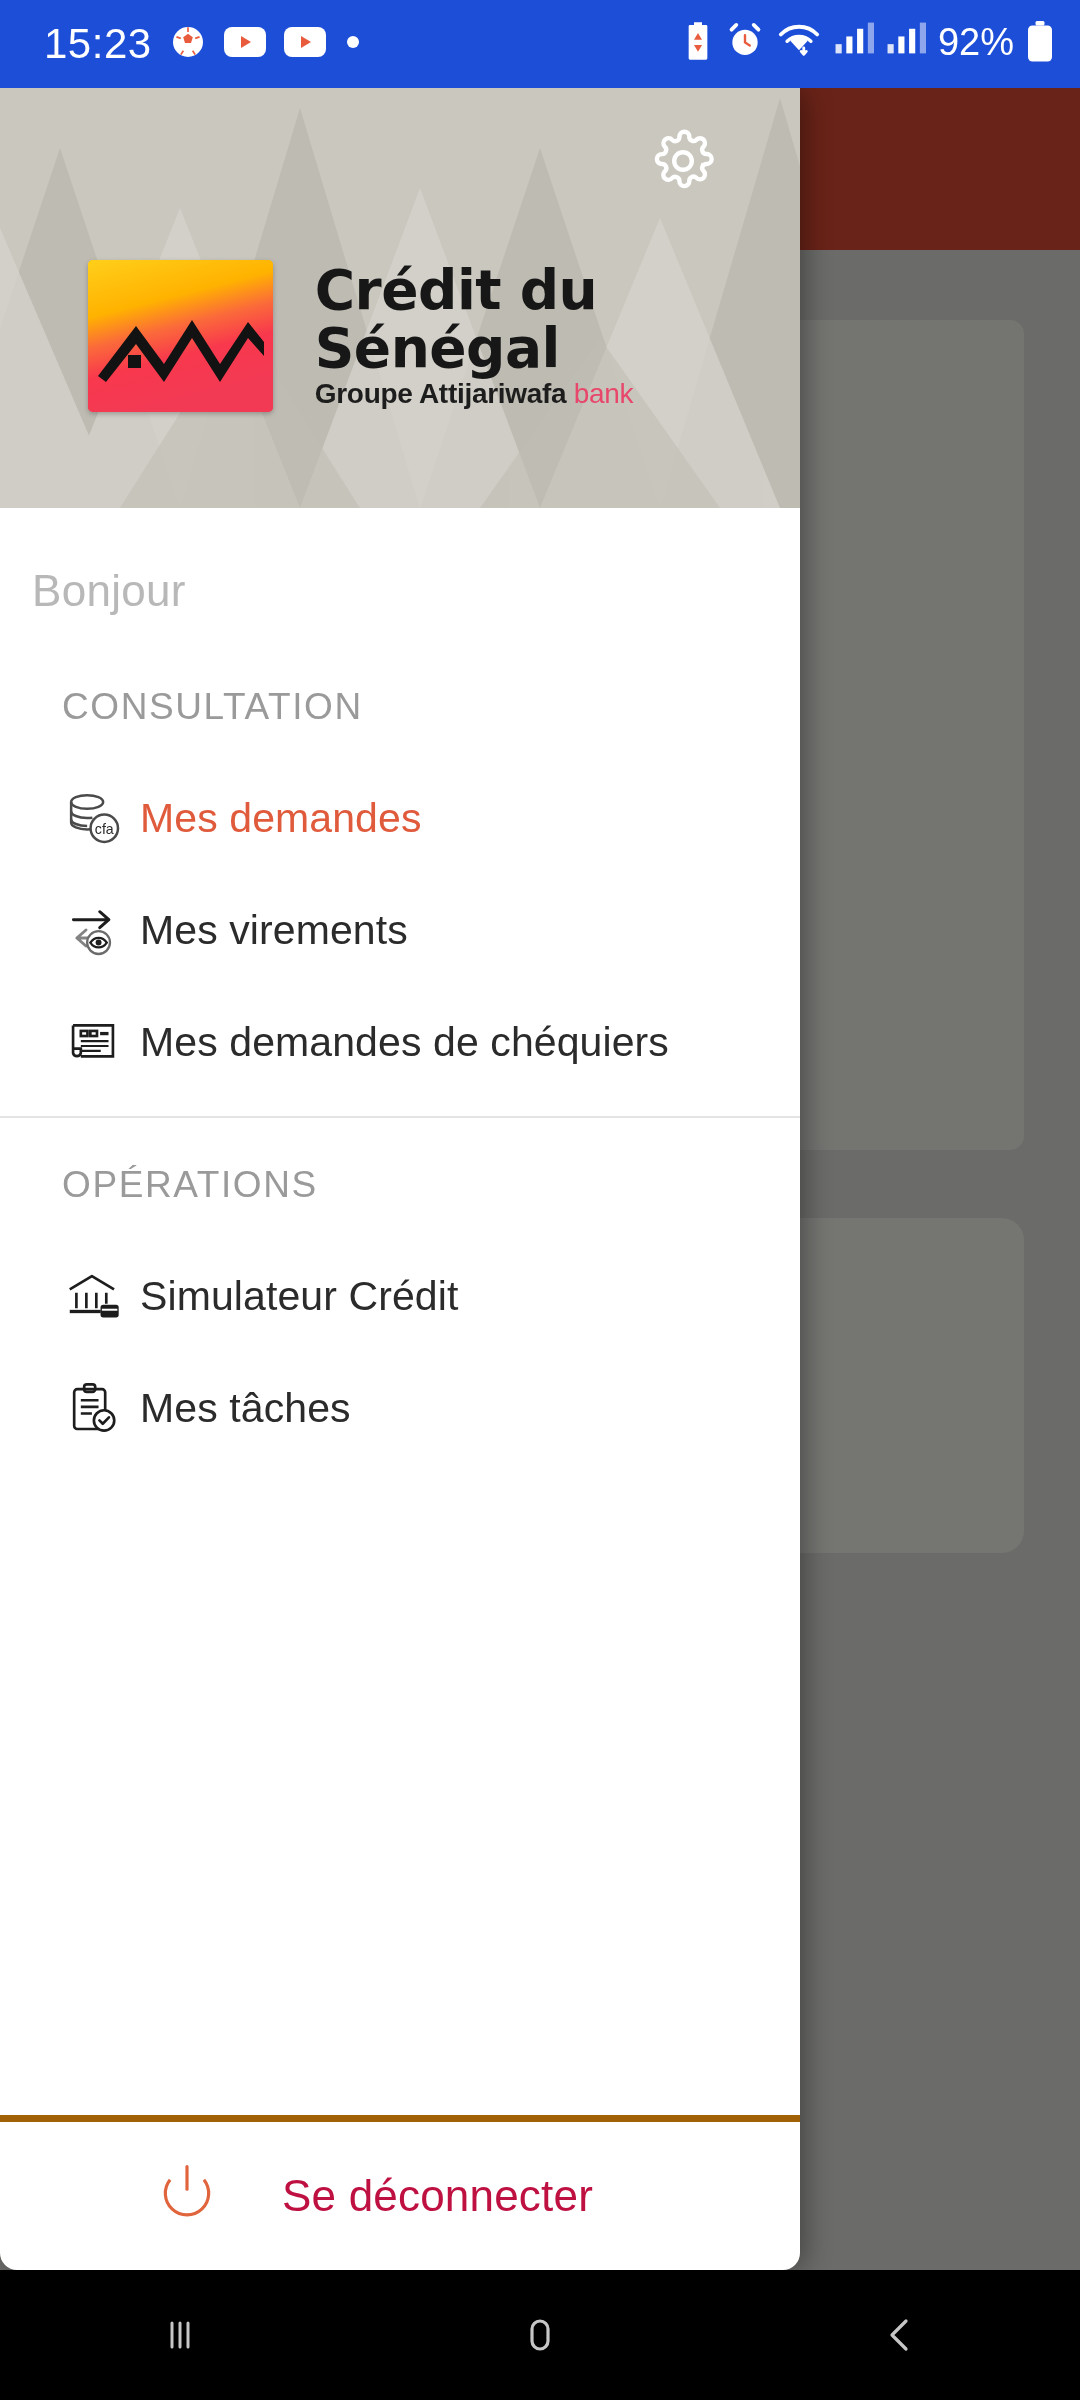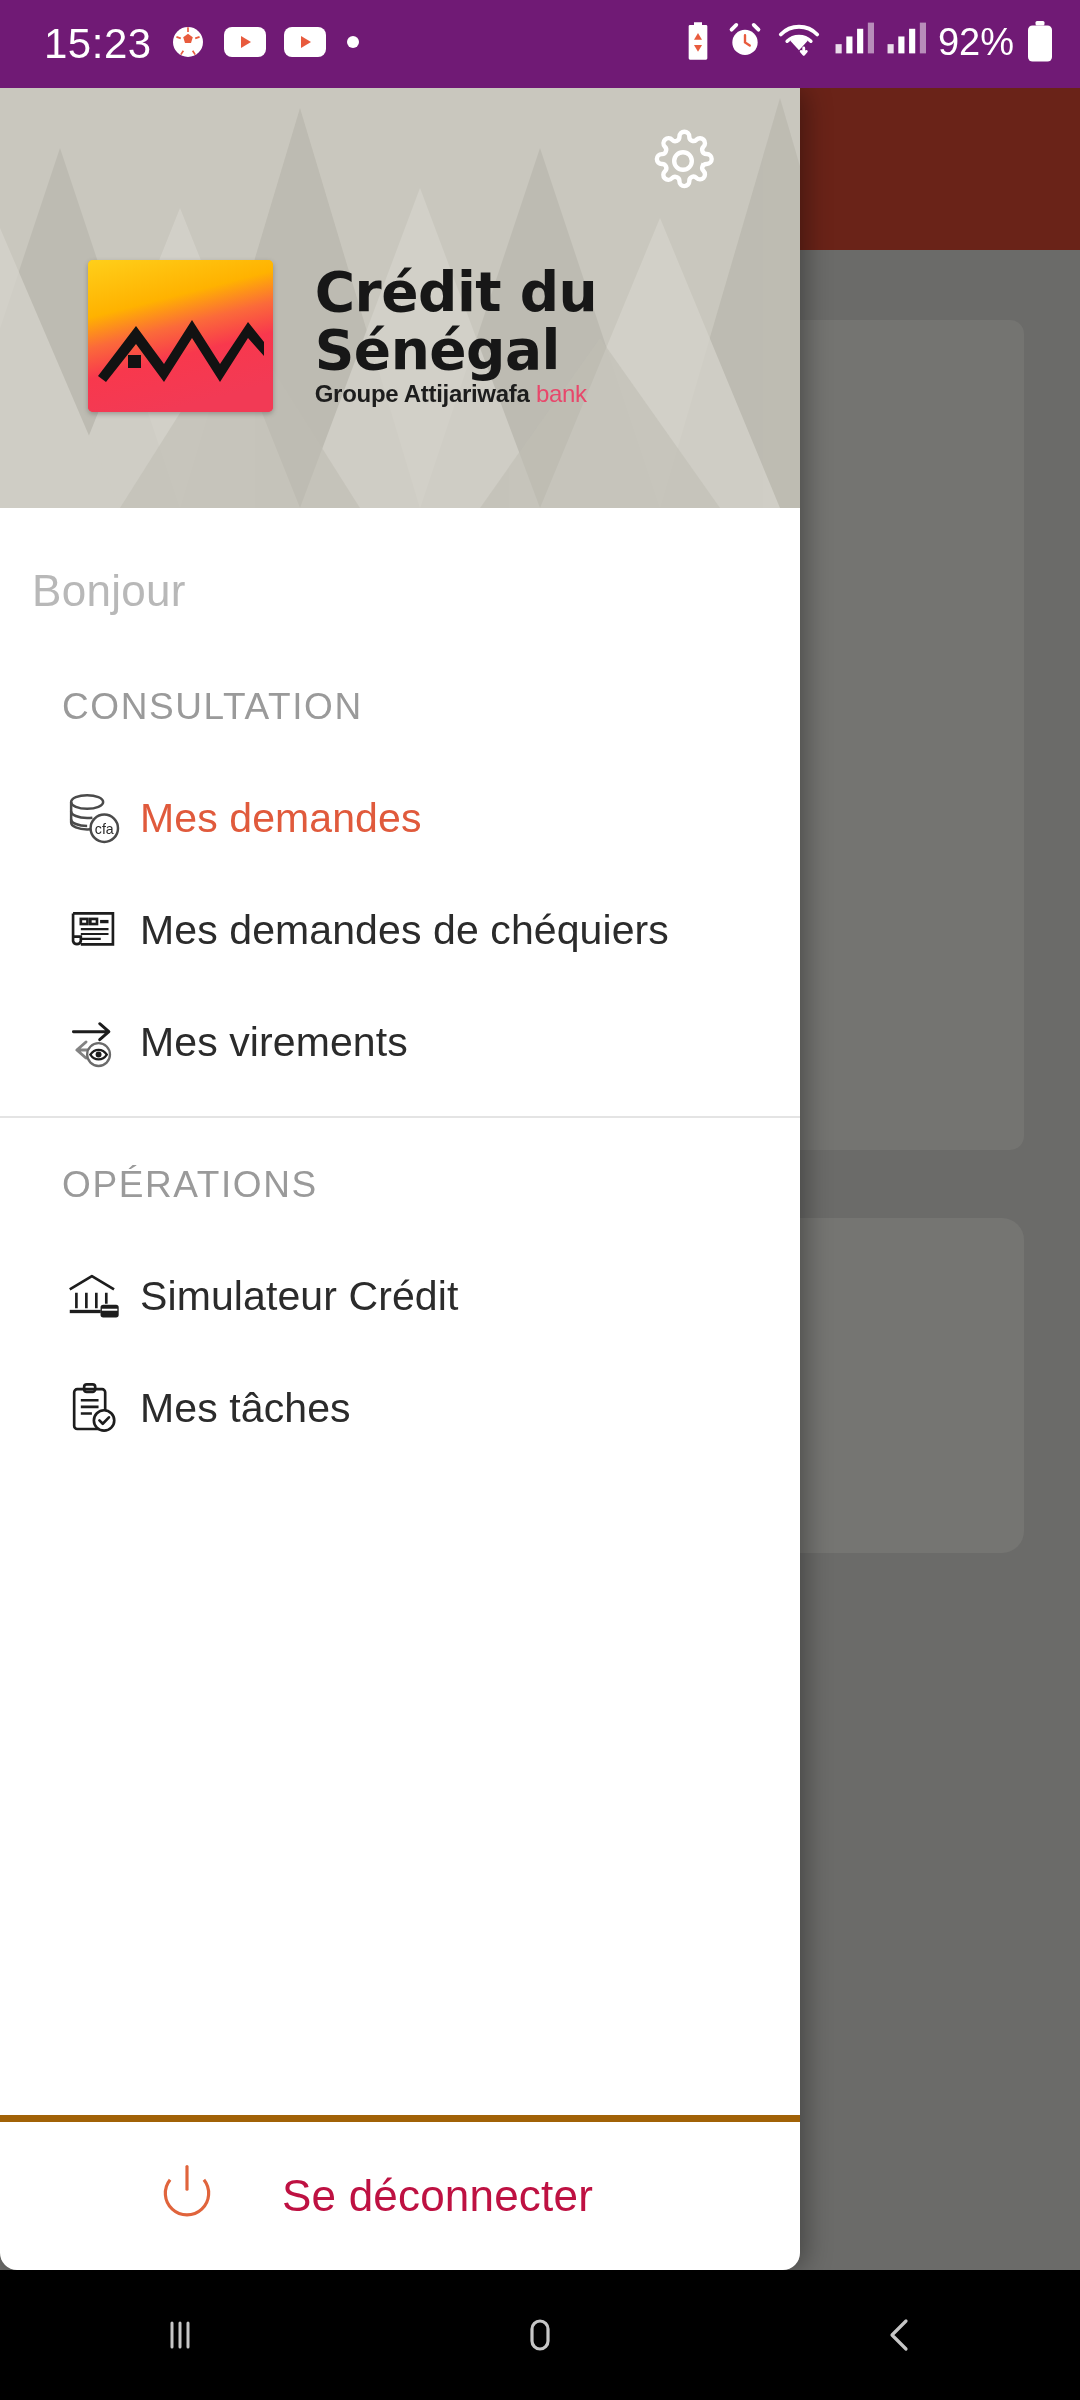--- a/index.html
+++ b/index.html
@@ -6,21 +6,21 @@
   html,body{
     width:1080px; height:2400px; overflow:hidden;
     background:#000;
     font-family:"Liberation Sans", sans-serif;
   }
   #screen{ position:relative; width:1080px; height:2400px; overflow:hidden; background:#fff; }
 
   
   #statusbar{
     position:absolute; left:0; top:0; width:1080px; height:88px;
-    background:#701a75; display:flex; align-items:center;
+    background:#1d4ed8; display:flex; align-items:center;
     padding:0 26px 0 44px; z-index:40;
   }
   .sb-left{ display:flex; align-items:center; gap:18px; }
   .sb-clock{ color:#fff; font-size:42px; letter-spacing:.5px; font-weight:400; }
   .sb-right{ margin-left:auto; display:flex; align-items:flex-start; gap:12px; }
   .sb-pct{ color:#fff; font-size:38px; font-weight:500; letter-spacing:0; }
   .sb-ico{ display:block; }
 
   
   #bgapp{ position:absolute; inset:88px 0 130px 0; background:#6b6b69; z-index:5; }
@@ -67,21 +67,21 @@
   #brand-logo{
     width:208px; height:152px; border-radius:5px; position:relative; overflow:hidden;
     background:linear-gradient(170deg,#ffc400 0%,#ffb300 40%,#f9423a 58%,#f2384c 100%);
     box-shadow:0 2px 5px rgba(0,0,0,.25);
   }
   #brand-text .t1{
     font-family:"DejaVu Sans", sans-serif;
     font-size:55px; font-weight:700; color:#171717; letter-spacing:-.5px; line-height:1.05;
   }
   #brand-text .t2{
-    font-size:24px; font-weight:700; color:#1d1d1d; letter-spacing:-.3px; margin-top:0;
+    font-size:28px; font-weight:700; color:#1d1d1d; letter-spacing:-.3px; margin-top:0;
   }
   #brand-text .t2 .pink{ color:#e8476b; font-weight:400; }
 
   
   #greeting{
     flex:0 0 auto; padding:58px 0 0 32px;
     font-size:44px; color:#b8b8b8; font-weight:400; letter-spacing:.3px;
   }
 
   
@@ -285,45 +285,45 @@
             <circle cx="18.5" cy="18.5" r="6" fill="#fff"></circle>
             <text x="18.5" y="21" font-size="6.2" text-anchor="middle" fill="#2b2b2b" stroke="none" font-family="Liberation Sans, sans-serif">cfa</text>
           </svg>
         </span>
         <span class="lb">Mes demandes</span>
       </div>
 
 
       <div class="mi">
         <span class="ic">
+          <svg width="64" height="64" viewBox="0 0 28 28" fill="none" stroke="#1d1d1d" stroke-width="1.3">
+            <path d="M5 9.5h15M16.5 6l4 3.5-4 3.5" stroke-linecap="round" stroke-linejoin="round"></path>
+            <path d="M20 17.5H7M10.5 14l-4 3.5 4 3.5" stroke-linecap="round" stroke-linejoin="round" opacity=".55"></path>
+            <circle cx="16" cy="19.5" r="5" fill="#fff" stroke="#6b6b6b" stroke-width="1"></circle>
+            <path d="M12.4 19.5s1.4-2.1 3.6-2.1 3.6 2.1 3.6 2.1-1.4 2.1-3.6 2.1-3.6-2.1-3.6-2.1z" stroke="#1d1d1d" stroke-width="1"></path>
+            <circle cx="16" cy="19.5" r="1.3" fill="#1d1d1d" stroke="none"></circle>
+          </svg>
+        </span>
+        <span class="lb">Mes virements</span>
+      </div>
+
+      <div class="mi">
+        <span class="ic">
           <svg width="62" height="62" viewBox="0 0 28 28" fill="none" stroke="#1d1d1d" stroke-width="1.2">
             <path d="M5 6.5h18v14H8.5"></path>
             <path d="M5 6.5v12.5a1.8 1.8 0 003.5 0V17H5"></path>
             <rect x="8.5" y="9" width="3" height="2.3"></rect>
             <rect x="12.8" y="9" width="3" height="2.3"></rect>
             <path d="M17.2 10.2h3.8" stroke-width="1.5"></path>
             <path d="M8.5 13.6h12.5M8.5 15.8h12.5M8.5 18h9" stroke-width="1"></path>
           </svg>
         </span>
         <span class="lb">Mes demandes de chéquiers</span>
       </div>
 
-      <div class="mi">
-        <span class="ic">
-          <svg width="64" height="64" viewBox="0 0 28 28" fill="none" stroke="#1d1d1d" stroke-width="1.3">
-            <path d="M5 9.5h15M16.5 6l4 3.5-4 3.5" stroke-linecap="round" stroke-linejoin="round"></path>
-            <path d="M20 17.5H7M10.5 14l-4 3.5 4 3.5" stroke-linecap="round" stroke-linejoin="round" opacity=".55"></path>
-            <circle cx="16" cy="19.5" r="5" fill="#fff" stroke="#6b6b6b" stroke-width="1"></circle>
-            <path d="M12.4 19.5s1.4-2.1 3.6-2.1 3.6 2.1 3.6 2.1-1.4 2.1-3.6 2.1-3.6-2.1-3.6-2.1z" stroke="#1d1d1d" stroke-width="1"></path>
-            <circle cx="16" cy="19.5" r="1.3" fill="#1d1d1d" stroke="none"></circle>
-          </svg>
-        </span>
-        <span class="lb">Mes virements</span>
-      </div>
-
       <div class="divider"></div>
 
       <div class="sect-title" style="margin-top:46px">OPÉRATIONS</div>
 
 
 
       <div class="mi">
         <span class="ic">
           <svg width="62" height="62" viewBox="0 0 28 28" fill="none" stroke="#1d1d1d" stroke-width="1.2">
             <path d="M3.5 11L13.5 5l10 6" stroke-linejoin="round"></path>

